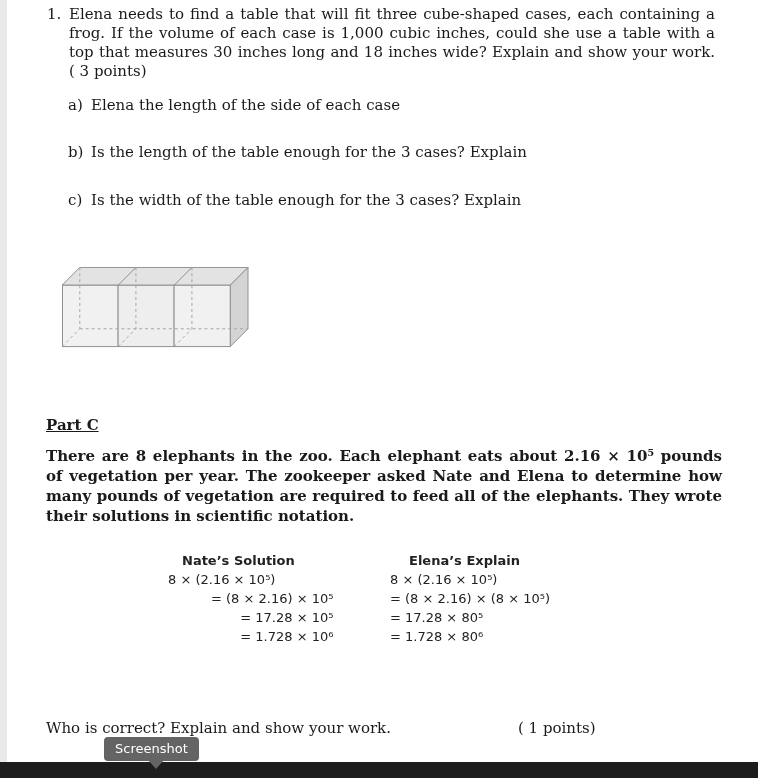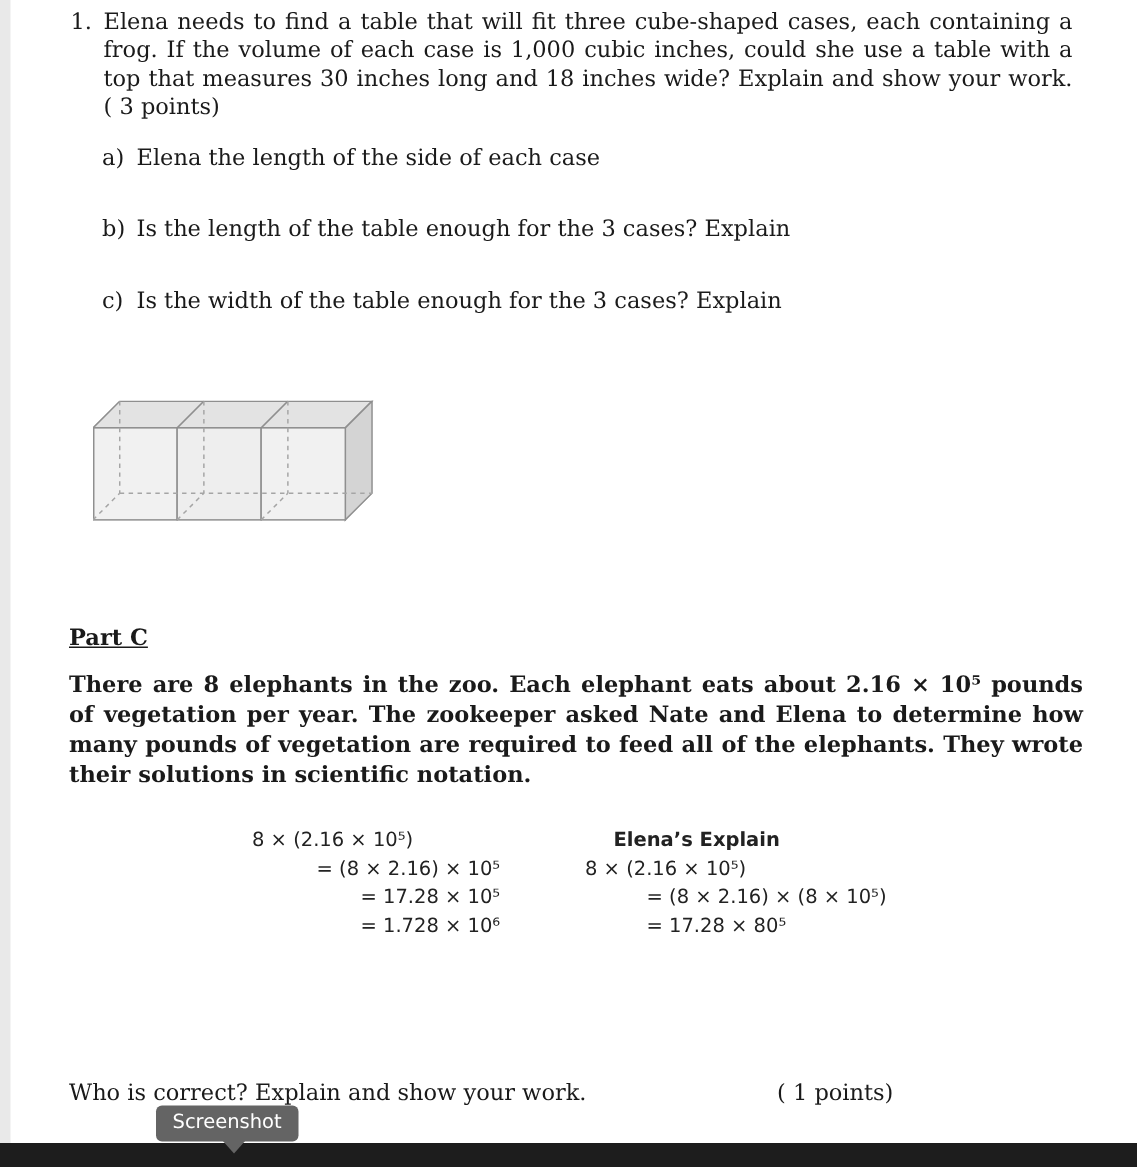--- a/index.html
+++ b/index.html
@@ -33,21 +33,21 @@
   .solutions { position:absolute; left:0; top:551px; width:758px; height:100px;
     font-family:"DejaVu Sans","Liberation Sans",sans-serif; font-size:13px; line-height:19px; color:#222; }
   .solution { position:absolute; top:0; }
   .solution-nate  { left:168px; }
   .solution-elena { left:390px; }
   .sol-title { font-weight:bold; }
   .solution-nate  .sol-title { margin-left:14px; }
   .solution-elena .sol-title { margin-left:19px; }
   .sol-steps div { }
   .solution-nate  .sol-steps div { margin-left:43px;text-align:right; }
-  .solution-elena .sol-steps div { margin-left:41px; }
+  .solution-elena .sol-steps div { }
 
   
   .final-q { position:absolute; left:46px; top:719px; font-size:15px; }
   .final-pts { position:absolute; left:518px; top:719px; font-size:15px; }
 
   
   .tooltip {
     position:absolute; left:104px; top:737px; z-index:3;
     background:#646464; color:#ffffff; border-radius:4px;
     padding:4px 11px; font-family:"DejaVu Sans","Liberation Sans",sans-serif;
@@ -106,33 +106,35 @@
     <line x1="56.7" y1="80" x2="74.7" y2="62"></line>
     <line x1="113.3" y1="80" x2="131.3" y2="62"></line>
   </g>
 </svg>
 
 <div class="partc-title">Part C</div>
 <div class="partc-par">There are 8 elephants in the zoo. Each elephant eats about 2.16 × 10⁵ pounds of vegetation per year. The zookeeper asked Nate and Elena to determine how many pounds of vegetation are required to feed all of the elephants. They wrote their solutions in scientific notation.</div>
 
 <div class="solutions">
   <div class="solution solution-nate">
+    <div class="sol-title">Nate’s Solution</div>
     <div class="sol-first">8 × (2.16 × 10⁵)</div>
     <div class="sol-steps">
       <div>= (8 × 2.16) × 10⁵</div>
       <div>= 17.28 × 10⁵</div>
       <div>= 1.728 × 10⁶</div>
     </div>
   </div>
   <div class="solution solution-elena">
     <div class="sol-title">Elena’s Explain</div>
     <div class="sol-first">8 × (2.16 × 10⁵)</div>
     <div class="sol-steps">
       <div>= (8 × 2.16) × (8 × 10⁵)</div>
       <div>= 17.28 × 80⁵</div>
+      <div>= 1.728 × 80⁶</div>
     </div>
   </div>
 </div>
 
 <div class="final-q">Who is correct? Explain and show your work.</div>
 <div class="final-pts">( 1 points)</div>
 
 <div class="tooltip" style="background: rgb(100, 100, 100);">Screenshot</div>
 <div class="tooltip-pointer" style="border-top-color: rgb(100, 100, 100);"></div>
 <div class="bottom-bar" style="background: rgb(29, 29, 29);"></div>

